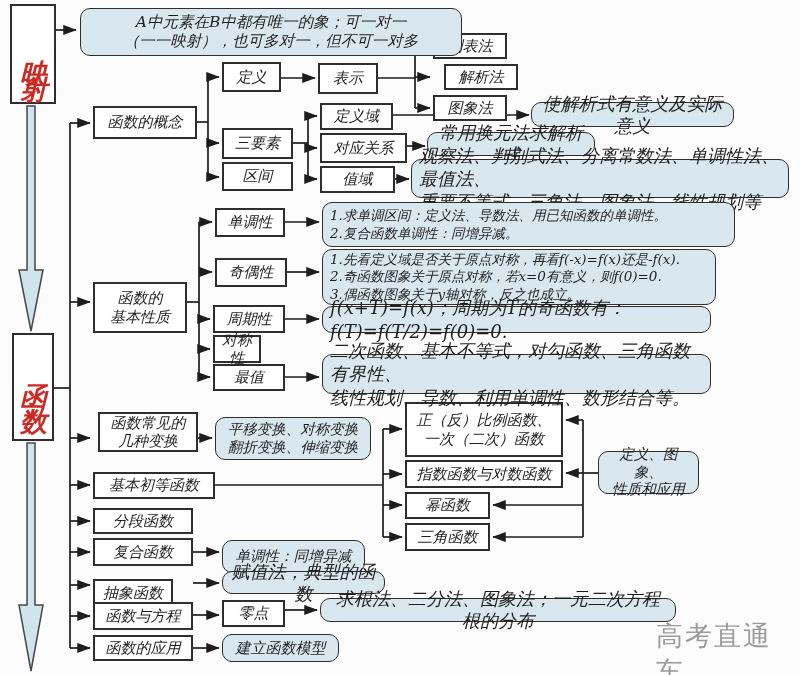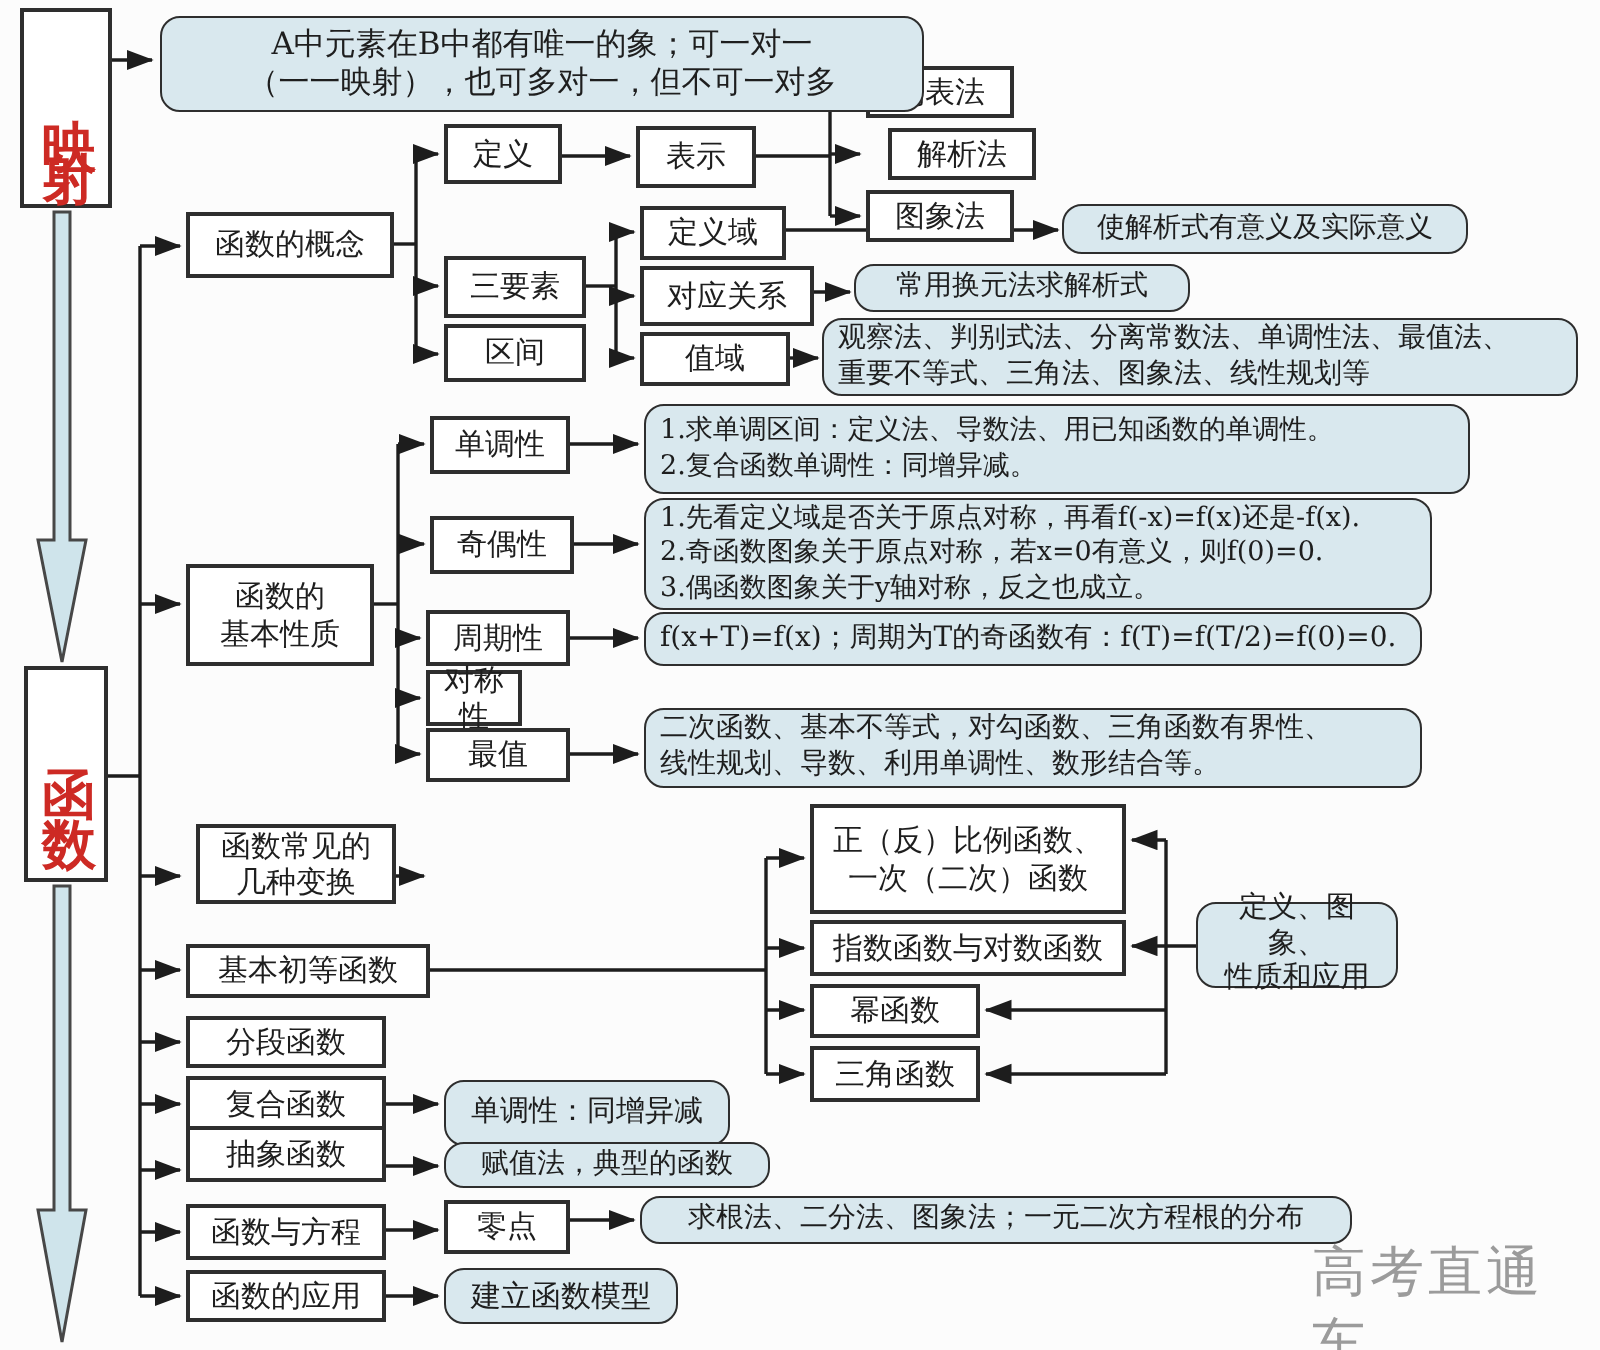--- a/index.html
+++ b/index.html
@@ -4,28 +4,28 @@
 <style>
   html,body{margin:0;padding:0;background:#ffffff;}
   #stage{
     position:relative;width:800px;height:675px;background:#fcfcfc;overflow:hidden;
     font-family:"DejaVu Serif","Liberation Serif",serif;color:#1e1e1e;
   }
   #wires{position:absolute;left:0;top:0;width:800px;height:675px;z-index:0;}
   .node,.note{
     position:absolute;z-index:2;box-sizing:border-box;
     display:flex;align-items:center;justify-content:center;
-    text-align:center;white-space:pre-line;line-height:1.22;
+    text-align:center;white-space:pre-line;line-height:1.22;font-style:italic;
   }
   .node{
     background:#ffffff;border:2px solid #2e2e2e;font-size:15px;padding:1px 2px;
   }
   .note{
     background:#d9e8ee;border:1.5px solid #2e2e2e;border-radius:10px;
-    font-size:14px;padding:2px 7px;
+    font-size:18px;padding:2px 7px;
   }
   .note.left{justify-content:flex-start;text-align:left;line-height:1.28;}
   .root{
     writing-mode:vertical-rl;text-orientation:upright;
     color:#cd2a24;font-weight:bold;font-size:27px;
   }
   .root.map{letter-spacing:16px;}
   .root.fun{letter-spacing:24px;}
   .sm{font-size:13.5px;}
   #watermark{
@@ -125,21 +125,21 @@
   <div class="node root fun" style="left:12px;top:333px;width:42px;height:108px">函数</div>
 
   <div class="node" style="left:93px;top:106px;width:104px;height:33px">函数的概念</div>
   <div class="node" style="left:93px;top:282px;width:94px;height:51px">函数的
 基本性质</div>
   <div class="node" style="left:98px;top:412px;width:100px;height:40px">函数常见的
 几种变换</div>
   <div class="node" style="left:93px;top:472px;width:122px;height:27px">基本初等函数</div>
   <div class="node" style="left:93px;top:508px;width:100px;height:26px">分段函数</div>
   <div class="node" style="left:93px;top:538px;width:100px;height:28px">复合函数</div>
-  <div class="node" style="left:93px;top:563px;width:100px;height:28px">抽象函数</div>
+  <div class="node" style="left:93px;top:579px;width:80px;height:28px">抽象函数</div>
   <div class="node" style="left:93px;top:602px;width:100px;height:28px">函数与方程</div>
   <div class="node" style="left:93px;top:635px;width:100px;height:26px">函数的应用</div>
 
   <div class="node" style="left:222px;top:62px;width:59px;height:30px">定义</div>
   <div class="node" style="left:318px;top:63px;width:60px;height:31px">表示</div>
   <div class="node" style="left:433px;top:33px;width:74px;height:26px">列表法</div>
   <div class="node" style="left:444px;top:64px;width:74px;height:26px">解析法</div>
   <div class="node" style="left:433px;top:95px;width:74px;height:26px">图象法</div>
   <div class="node" style="left:222px;top:128px;width:71px;height:31px">三要素</div>
   <div class="node" style="left:222px;top:162px;width:71px;height:29px">区间</div>
@@ -167,20 +167,22 @@
   <div class="note left" style="left:411px;top:159px;width:378px;height:39px">观察法、判别式法、分离常数法、单调性法、最值法、
 重要不等式、三角法、图象法、线性规划等</div>
   <div class="note left sm" style="left:322px;top:202px;width:413px;height:45px">1.求单调区间：定义法、导数法、用已知函数的单调性。
 2.复合函数单调性：同增异减。</div>
   <div class="note left sm" style="left:322px;top:249px;width:394px;height:56px">1.先看定义域是否关于原点对称，再看f(-x)=f(x)还是-f(x).
 2.奇函数图象关于原点对称，若x=0有意义，则f(0)=0.
 3.偶函数图象关于y轴对称，反之也成立。</div>
   <div class="note left" style="left:322px;top:306px;width:389px;height:27px">f(x+T)=f(x)；周期为T的奇函数有：f(T)=f(T/2)=f(0)=0.</div>
   <div class="note left" style="left:322px;top:354px;width:389px;height:40px">二次函数、基本不等式，对勾函数、三角函数有界性、
 线性规划、导数、利用单调性、数形结合等。</div>
+  <div class="note" style="left:215px;top:417px;width:156px;height:43px;font-size:14.5px">平移变换、对称变换
+翻折变换、伸缩变换</div>
   <div class="note" style="left:598px;top:451px;width:101px;height:43px;font-size:14.5px">定义、图象、
 性质和应用</div>
   <div class="note" style="left:222px;top:540px;width:143px;height:33px;font-size:14.5px">单调性：同增异减</div>
   <div class="note" style="left:222px;top:571px;width:163px;height:23px">赋值法，典型的函数</div>
   <div class="note" style="left:320px;top:598px;width:356px;height:24px">求根法、二分法、图象法；一元二次方程根的分布</div>
   <div class="note" style="left:222px;top:634px;width:117px;height:28px;font-size:15px">建立函数模型</div>
 
   <div id="watermark">高考直通车</div>
 </div>
 

